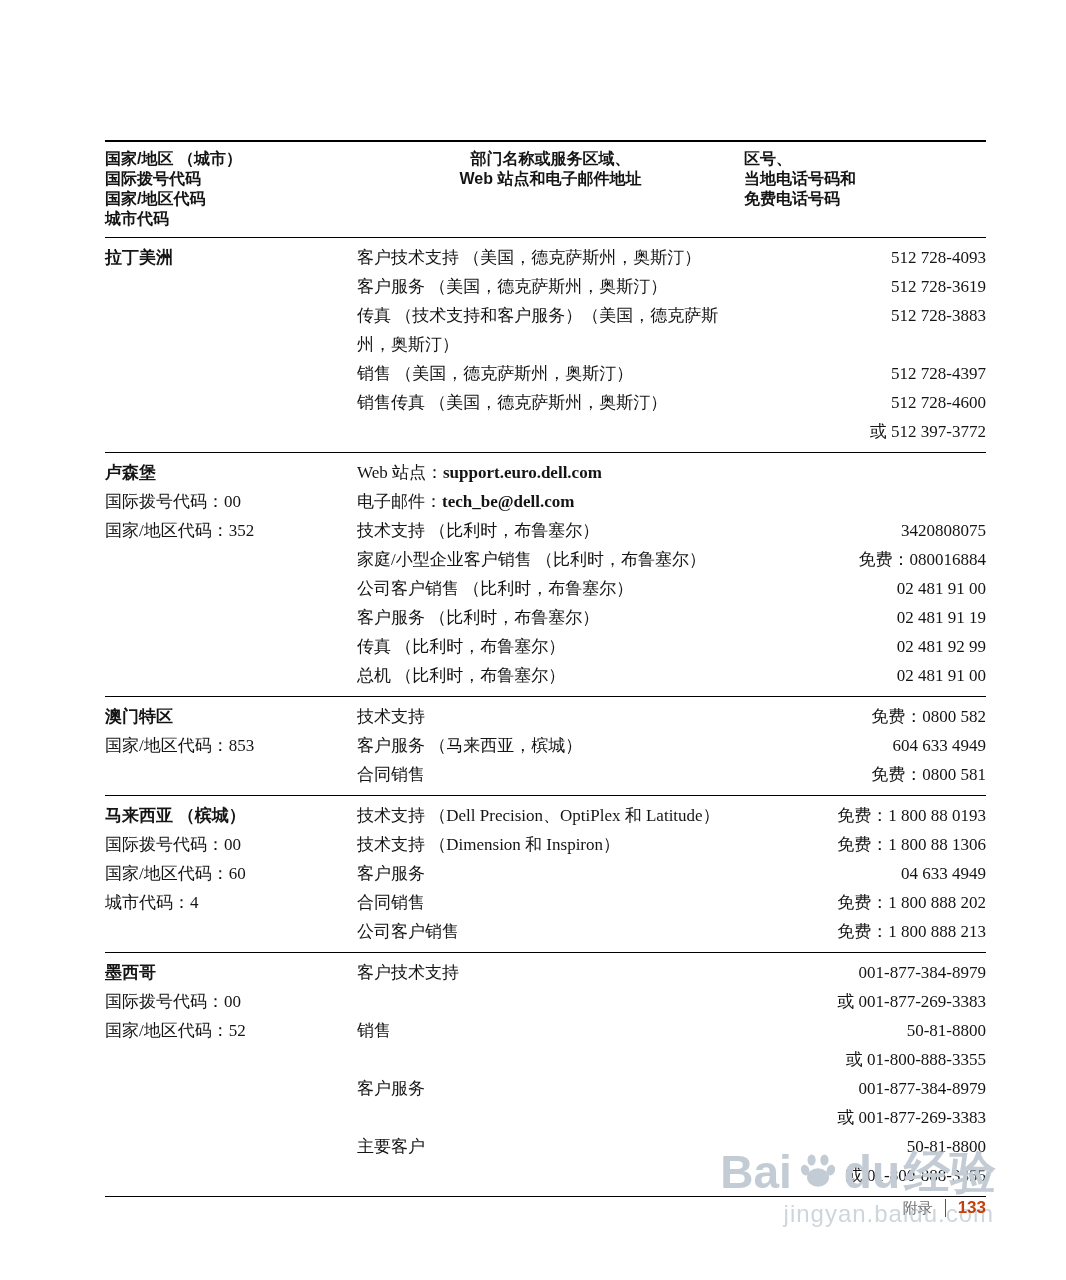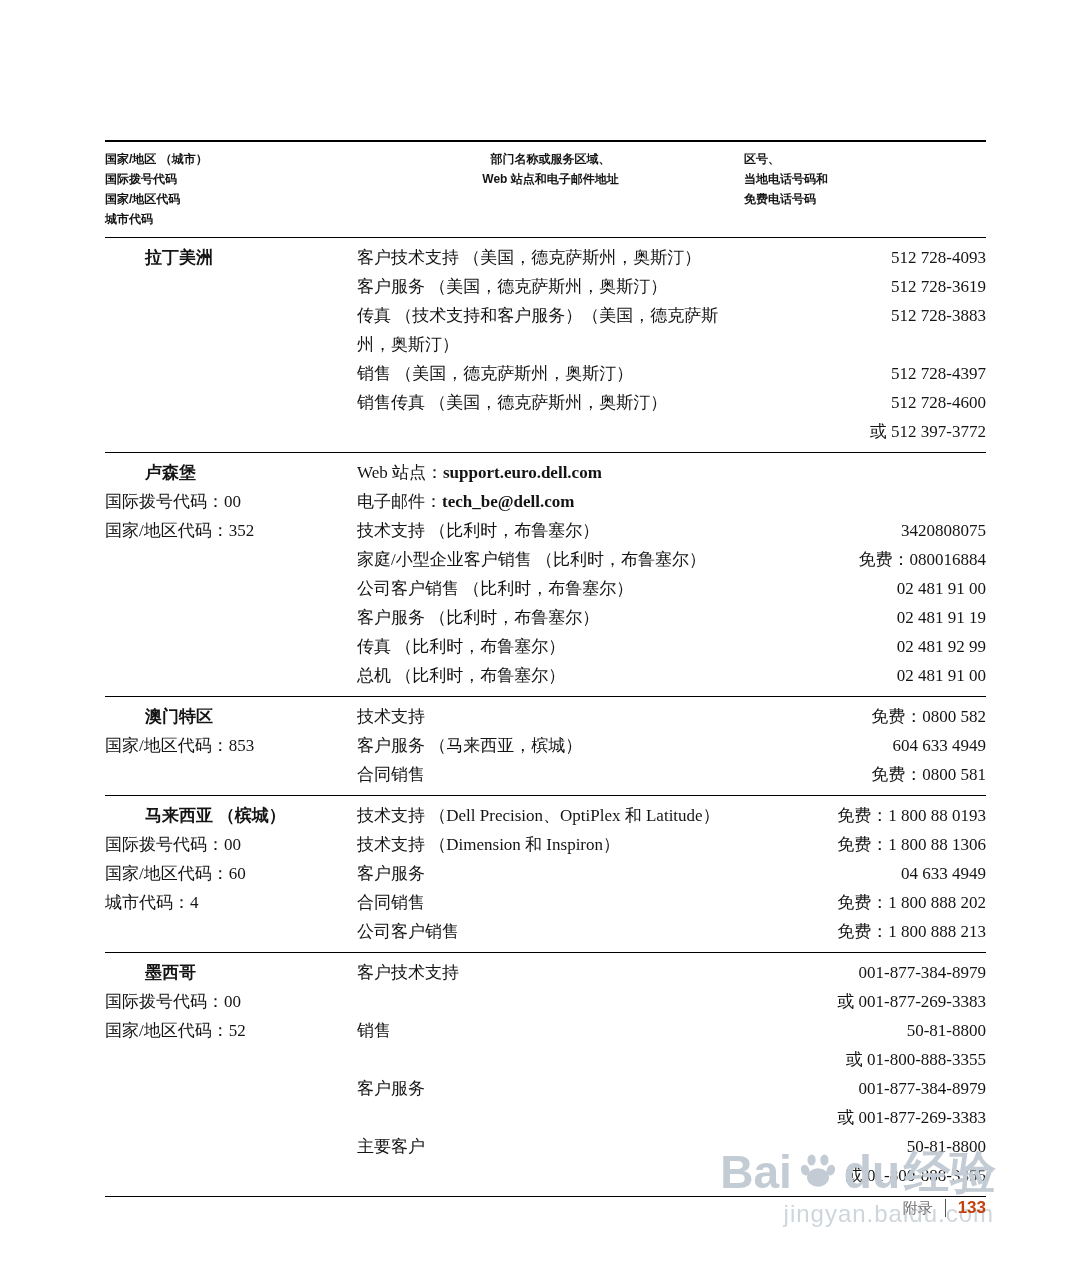--- a/index.html
+++ b/index.html
@@ -12,34 +12,33 @@
 
   .contact-table { position:absolute; left:105px; top:140px; width:881px; }
 
   .header-row {
     display:grid; grid-template-columns:252px 1fr 242px;
     border-top:2px solid #000; border-bottom:1px solid #000;
     padding:7px 0 8px 0;
   }
   .h-line {
     font-family:"Liberation Sans","DejaVu Sans",sans-serif;
-    font-weight:bold; font-size:12px; line-height:20px;
+    font-weight:bold; font-size:16px; line-height:20px;
     white-space:nowrap;
   }
   .h-col2 { text-align:center; }
   .h-col3 { text-align:left; }
 
   .section { border-bottom:1px solid #000; padding:5px 0 6px 0; }
   .row { display:grid; grid-template-columns:252px 1fr 242px; align-items:start; }
   .cell { font-size:17px; line-height:29px; }
   .cell.left { padding-right:10px; }
   .cell.left.bold {
     font-family:"Liberation Sans","DejaVu Sans",sans-serif;
     font-weight:bold;
-    margin-left:40px;
   }
   .cell.service { max-width:400px; }
   .cell.service strong { font-weight:bold; }
   .cell.number { text-align:right; white-space:nowrap; }
 
   .footer {
     position:absolute; top:1198px; right:80px; z-index:3;
     display:flex; align-items:center; gap:12px;
   }
   .footer .appendix {

